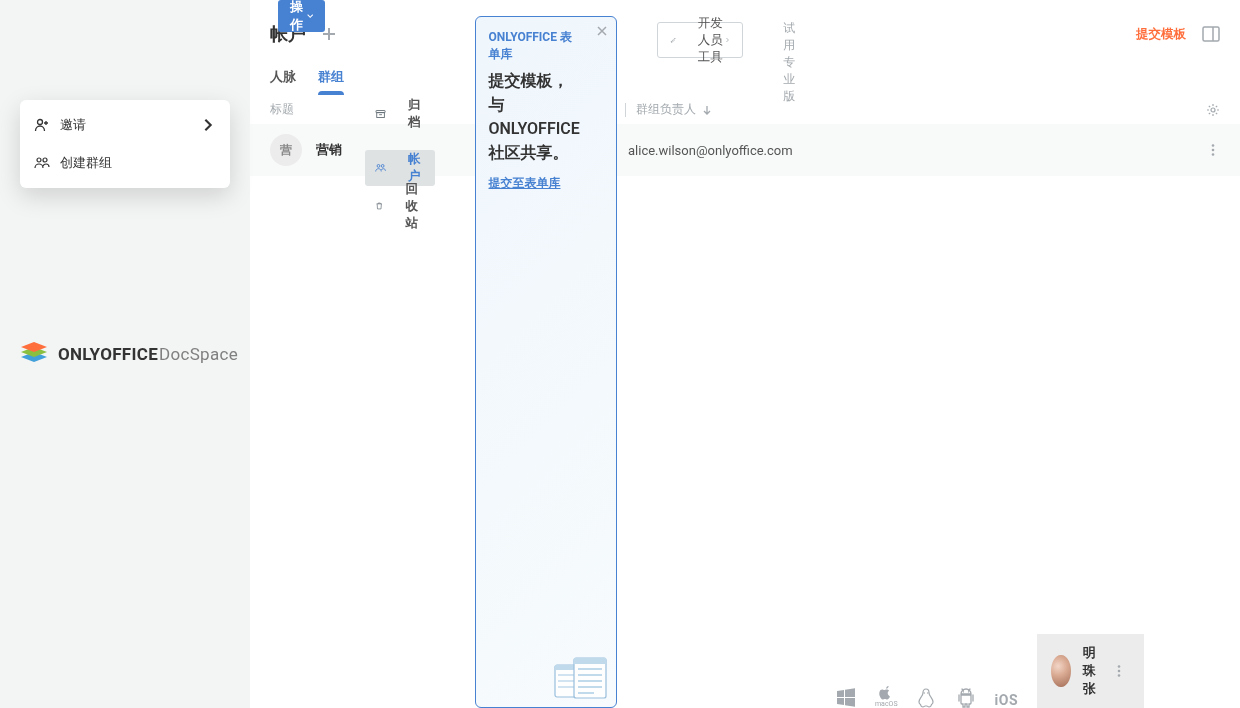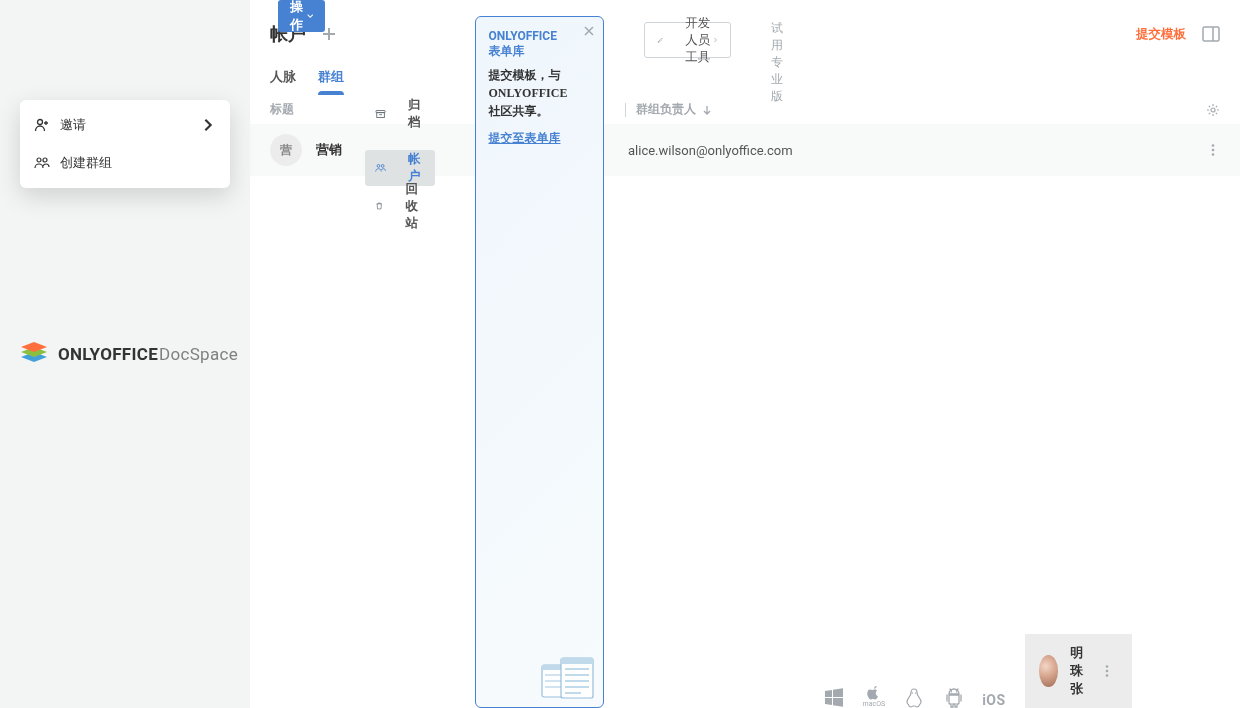--- a/index.html
+++ b/index.html
@@ -14,21 +14,21 @@
 .dropdown-item { display: flex; align-items: center; padding: 10px 14px; font-size: 13px; color: #333; cursor: pointer; justify-content: space-between; }
 .dropdown-item .di-left { display: flex; align-items: center; gap: 10px; }
 .dropdown-item svg { width: 16px; height: 16px; flex-shrink: 0; }
 .nav { margin-top: 96px; padding: 0 20px; }
 .nav-item { display: flex; align-items: center; height: 36px; padding: 0 10px; border-radius: 3px; gap: 22px; color: #555; font-weight: 600; font-size: 12.5px; cursor: pointer; margin-bottom: 2px; }
 .nav-item.active { background: #dfe2e3; color: #4781d1; }
 .nav-item svg { width: 16px; height: 16px; }
 .nav-spacer { height: 16px; }
 .promo { margin: 16px 20px 0 20px; border: 1px solid #4781d1; border-radius: 6px; background: linear-gradient(135deg, #eff6fc 0%, #f7fbfd 100%); padding: 12px 36px 12px 12px; position: relative; }
 .promo-title { color: #4781d1; font-weight: 700; font-size: 12px; margin-bottom: 6px; }
-.promo-desc { font-size: 12px; color: #333; line-height: 1.5; font-weight: 600; font-family: Liberation Serif, serif; }
+.promo-desc { font-size: 16px; color: #333; line-height: 1.5; font-weight: 600; }
 .promo-link { color: #4781d1; font-size: 12px; font-weight: 700; text-decoration: underline; margin-top: 10px; display: inline-block; cursor: pointer; }
 .promo-close { position: absolute; top: 8px; right: 8px; color: #a3a9ae; cursor: pointer; }
 .promo-deco { position: absolute; right: 8px; bottom: 6px; opacity: 0.9; }
 .dev-tools { margin: 22px 20px 0 20px; height: 36px; border: 1px solid #d0d5da; border-radius: 3px; display: flex; align-items: center; justify-content: space-between; padding: 0 12px; color: #555; cursor: pointer; font-size: 12.5px; }
 .dev-tools .lft { display:flex; align-items:center; gap:22px; }
 .dl-label { margin: 20px 20px 6px 20px; color: #a3a9ae; font-size: 12px; }
 .dl-icons { margin: 4px 20px 0 20px; display: flex; gap: 18px; color: #a3a9ae; align-items: flex-end; }
 .dl-icons .pi { width:22px; height:22px; display:flex; flex-direction:column; align-items:center; justify-content:flex-end; gap:1px; }
 .dl-icons .mac-l { font-size:7px; line-height:1; }
 .dl-icons .ios { font-weight:700; font-size:14px; letter-spacing:0.5px; }
@@ -47,21 +47,21 @@
 .panel-toggle { color: #a3a9ae; cursor: pointer; display:flex; }
 .tabs { display: flex; gap: 22px; padding: 4px 20px 0 20px; border-bottom: 1px solid transparent; }
 .tab { padding: 6px 0 8px 0; font-size: 13px; color: #555; font-weight: 600; cursor: pointer; position: relative; }
 .tab.active { color: #4781d1; }
 .tab.active::after { content: ""; position: absolute; left: 0; right: 0; bottom: -1px; height: 4px; background: #4781d1; border-radius: 4px 4px 0 0; }
 .search-row { display: flex; gap: 8px; padding: 14px 20px 10px 20px; align-items: center; }
 .search-box { flex: 1; height: 32px; border: 1px solid #d0d5da; border-radius: 3px; display: flex; align-items: center; padding: 0 8px; color: #a3a9ae; }
 .search-box input { flex: 1; border: none; outline: none; font-size: 13px; color: #333; background: transparent; }
 .search-box input::placeholder { color: #a3a9ae; }
 .sq-btn { width: 32px; height: 32px; border: 1px solid #d0d5da; border-radius: 3px; display: flex; align-items: center; justify-content: center; color: #657077; cursor: pointer; }
-.table-header { display: flex; align-items: center; padding: 6px 20px; color: #a3a9ae; font-size: 12px; font-weight: bold; }
+.table-header { display: flex; align-items: center; padding: 6px 20px; color: #a3a9ae; font-size: 12px; }
 .th-title { flex: 0 0 355px; }
 .th-div { width: 1px; height: 14px; background: #d0d5da; margin-right: 10px; }
 .th-manager { flex: 1; display: flex; align-items: center; gap: 6px; }
 .th-gear { color: #a3a9ae; cursor: pointer; }
 .row { display: flex; align-items: center; padding: 10px 20px; background: #f8f9f9; }
 .row-avatar { width: 32px; height: 32px; border-radius: 50%; background: #ececec; color: #888; display: flex; align-items: center; justify-content: center; font-size: 12px; font-weight: 600; margin-right: 14px; }
 .row-title { flex: 0 0 312px; font-weight: 700; font-size: 13px; color: #333; }
 .row-manager { flex: 1; color: #555; font-size: 13px; }
 .row-actions { color: #a3a9ae; cursor: pointer; }
 svg { display: block; }

